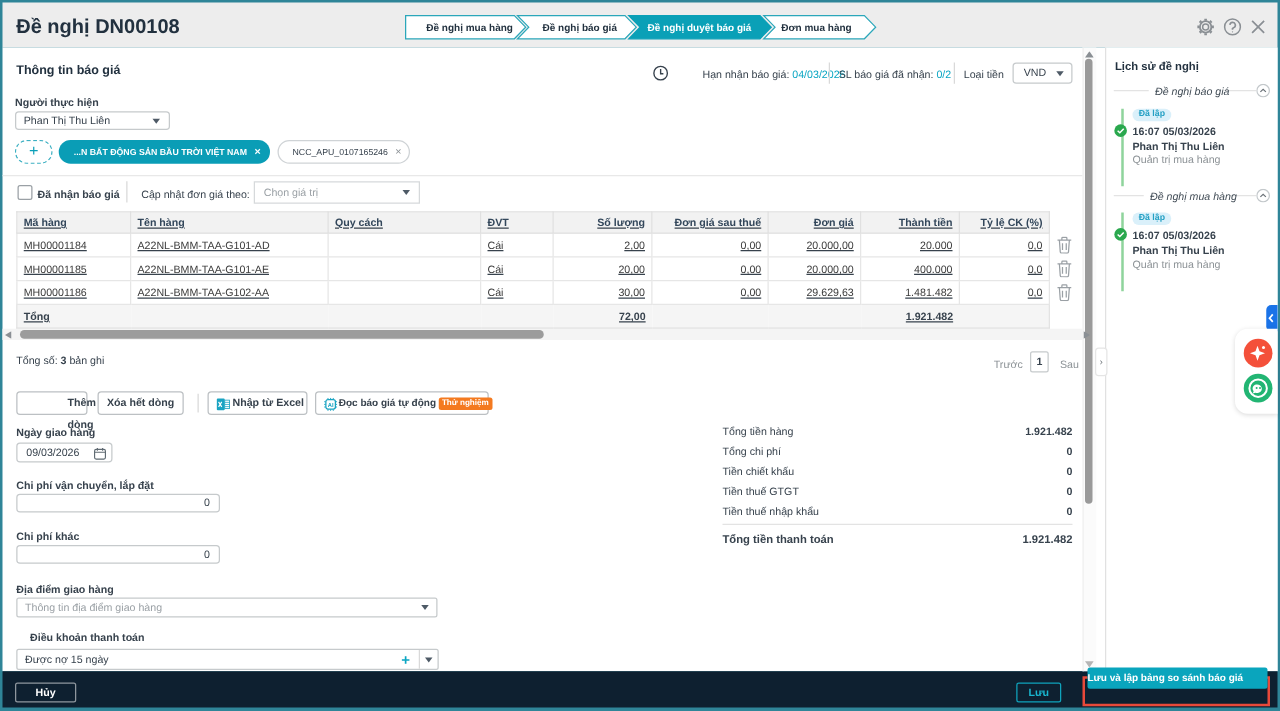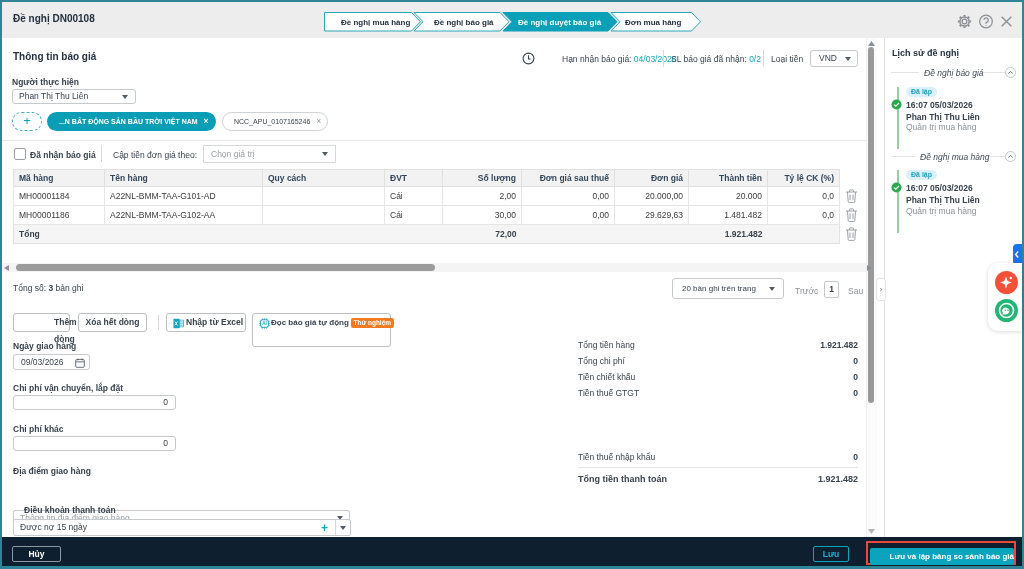--- a/index.html
+++ b/index.html
@@ -13,21 +13,21 @@
 .inp{position:absolute;border:1px solid #c6cacc;border-radius:3px;background:#fff;color:#37424d;}
 .caret{display:inline-block;width:0;height:0;border-left:3.5px solid transparent;border-right:3.5px solid transparent;border-top:4.5px solid #4e5a66;}
 </style></head>
 <body>
 <div class="app">
   <div class="slab" style="left:2px;top:2px;width:1020px;height:36px;background:#ededed;"></div>
   <div class="slab" style="left:2px;top:38px;width:1020px;height:499px;background:#fff;"></div>
   <div class="slab" style="left:884px;top:38px;width:138px;height:499px;background:#fff;border-left:1px solid #e1e1e1;"></div>
   <div class="slab" style="left:2px;top:537px;width:1020px;height:29px;background:#0e2030;"></div>
 
-  <div class="abs b" style="left:13px;top:13px;font-size:10px;color:#22313f;">Đề nghị DN00108</div>
+  <div class="abs b" style="left:13px;top:13px;font-size:16px;color:#22313f;">Đề nghị DN00108</div>
   <svg class="abs" style="left:323px;top:12px" width="380" height="20" viewBox="0 0 380 20">
     <g font-family="Liberation Sans,sans-serif" font-size="8" font-weight="bold">
       <polygon points="1.5,0.5 88.5,0.5 97.5,9.75 88.5,19 1.5,19" fill="#fff" stroke="#2ba7ba"></polygon>
       <polygon points="91,0.5 177,0.5 186,9.75 177,19 91,19 100,9.75" fill="#fff" stroke="#2ba7ba"></polygon>
       <polygon points="180,0.5 285,0.5 294,9.75 285,19 180,19 189,9.75" fill="#0aa0b7" stroke="#0aa0b7"></polygon>
       <polygon points="288,0.5 368.5,0.5 377.5,9.75 368.5,19 288,19 297,9.75" fill="#fff" stroke="#2ba7ba"></polygon>
       <text x="18" y="12.5" fill="#22313f">Đề nghị mua hàng</text>
       <text x="111" y="12.5" fill="#22313f">Đề nghị báo giá</text>
       <text x="195" y="12.5" fill="#ffffff">Đề nghị duyệt báo giá</text>
       <text x="302" y="12.5" fill="#22313f">Đơn mua hàng</text>
@@ -68,24 +68,24 @@
 
   <div class="abs" style="left:12px;top:112px;width:30px;height:19px;border:1px dashed #3db0c2;border-radius:9.5px;color:#0a9fb8;text-align:center;line-height:16px;font-size:13px;">+</div>
   <div class="abs" style="left:47px;top:112px;width:169px;height:19px;background:#0a9db6;border-radius:9.5px;color:#fff;font-weight:bold;font-size:7px;line-height:19px;padding-left:12px;">...N BẤT ĐỘNG SẢN BẦU TRỜI VIỆT NAM<span style="font-size:8.5px;margin-left:6px;">×</span></div>
   <div class="abs" style="left:222px;top:112px;width:106px;height:19px;background:#fff;border:1px solid #cfd3d6;border-radius:9.5px;color:#37424d;font-size:7px;line-height:17px;padding-left:11px;">NCC_APU_0107165246<span class="gray" style="font-size:8.5px;margin-left:6px;">×</span></div>
 
   <div class="abs" style="left:2px;top:140px;width:866px;height:1px;background:#e8e8e8;"></div>
 
   <div class="abs" style="left:14px;top:148px;width:12px;height:12px;border:1px solid #9aa0a5;border-radius:2px;"></div>
   <div class="abs b" style="left:30px;top:150px;">Đã nhận báo giá</div>
   <div class="abs" style="left:101px;top:145px;width:1px;height:17px;background:#d9d9d9;"></div>
-  <div class="abs" style="left:113px;top:150px;">Cập tiền đơn giá theo:</div>
+  <div class="abs" style="left:113px;top:150px;">Cập nhật đơn giá theo:</div>
   <div class="inp" style="left:203px;top:145px;width:133px;height:18px;border-radius:0;border-color:#d6d9db;color:#9aa0a5;line-height:16px;padding-left:7px;">Chọn giá trị<span class="caret abs" style="right:7px;top:6px;"></span></div>
 
-  <table class="abs" style="left:13px;top:169px;border-collapse:collapse;table-layout:fixed;width:826px;font-size:8.5px;" cellspacing="0">
+  <table class="abs" style="left:13px;top:169px;border-collapse:collapse;table-layout:fixed;width:826px;font-size:8.5px;text-decoration:underline;" cellspacing="0">
     <tbody>
         <tr style="height:17px;background:#f2f2f2;">
       <th style="width:91px;" class="h l">Mã hàng</th>
           <th style="width:158px;" class="h l">Tên hàng</th>
           <th style="width:122px;" class="h l">Quy cách</th>
           <th style="width:58px;" class="h l">ĐVT</th>
           <th style="width:79px;" class="h r">Số lượng</th>
           <th style="width:93px;" class="h r">Đơn giá sau thuế</th>
           <th style="width:74px;" class="h r">Đơn giá</th>
           <th style="width:79px;" class="h r">Thành tiền</th>
@@ -96,20 +96,31 @@
           <td class="c">A22NL-BMM-TAA-G101-AD</td>
           <td class="c"></td>
           <td class="c">Cái</td>
           <td class="c r">2,00</td>
           <td class="c r">0,00</td>
           <td class="c r">20.000,00</td>
           <td class="c r">20.000</td>
           <td class="c r">0,0</td>
         </tr>
     <tr style="height:19px;">
+          <td class="c">MH00001185</td>
+          <td class="c">A22NL-BMM-TAA-G101-AE</td>
+          <td class="c"></td>
+          <td class="c">Cái</td>
+          <td class="c r">20,00</td>
+          <td class="c r">0,00</td>
+          <td class="c r">20.000,00</td>
+          <td class="c r">400.000</td>
+          <td class="c r">0,0</td>
+        </tr>
+    <tr style="height:19px;">
           <td class="c">MH00001186</td>
           <td class="c">A22NL-BMM-TAA-G102-AA</td>
           <td class="c"></td>
           <td class="c">Cái</td>
           <td class="c r">30,00</td>
           <td class="c r">0,00</td>
           <td class="c r">29.629,63</td>
           <td class="c r">1.481.482</td>
           <td class="c r">0,0</td>
         </tr>
@@ -147,67 +158,66 @@
   <div class="abs" style="left:2px;top:263px;width:866px;height:9px;background:#f4f4f4;"></div>
   <svg class="abs" style="left:4px;top:265px;" width="6" height="6">
       <polygon points="5,0 5,6 0,3" fill="#8a8f94"></polygon>
     </svg>
   <svg class="abs" style="left:866px;top:265px;z-index:3;" width="6" height="6">
       <polygon points="1,0 1,6 6,3" fill="#8a8f94"></polygon>
     </svg>
   <div class="abs" style="left:16px;top:264px;width:419px;height:7px;background:#9c9c9c;border-radius:3.5px;"></div>
 
   <div class="abs" style="left:13px;top:283px;">Tổng số: <span class="b">3</span> bản ghi</div>
-  <div class="inp" style="left:672px;top:278px;width:112px;height:21px;line-height:19px;padding-left:9px;font-size:8px;">20 bản ghi trên trang<span class="caret abs" style="right:8px;top:8px;"></span></div>
   <div class="abs gray" style="left:795px;top:286px;">Trước</div>
   <div class="inp b" style="left:824px;top:281px;width:15px;height:17px;line-height:15px;text-align:center;border-radius:2px;">1</div>
   <div class="abs gray" style="left:848px;top:286px;">Sau</div>
 
   <div class="abs b" style="left:13px;top:313px;width:57px;height:19px;border:1px solid #bcc0c3;border-radius:3px;text-align:center;line-height:17px;background:#fff;padding-left:40px;">Thêm dòng</div>
   <div class="abs b" style="left:78px;top:313px;width:69px;height:19px;border:1px solid #bcc0c3;border-radius:3px;text-align:center;line-height:17px;background:#fff;">Xóa hết dòng</div>
   <div class="abs" style="left:158px;top:315px;width:1px;height:15px;background:#d9d9d9;"></div>
   <div class="abs b" style="left:166px;top:313px;width:80px;height:19px;border:1px solid #bcc0c3;border-radius:3px;line-height:17px;padding-left:19px;background:#fff;">Nhập từ Excel
     <svg class="abs" style="left:6px;top:3.5px;" width="11" height="11" viewBox="0 0 13 13">
         <rect x="0.5" y="1" width="7.5" height="11" rx="1" fill="#19a3c2"></rect>
         <rect x="8" y="2.5" width="4.5" height="8" fill="#fff" stroke="#19a3c2" stroke-width="0.8"></rect>
         <path d="M8,4.6 h4.5 M8,6.6 h4.5 M8,8.6 h4.5" stroke="#19a3c2" stroke-width="0.7"></path>
         <path d="M2.2,4.2 l3,4.6 M5.2,4.2 l-3,4.6" stroke="#fff" stroke-width="1.1"></path>
       </svg>
   </div>
-  <div class="abs b" style="left:252px;top:313px;width:139px;height:34px;border:1px solid #bcc0c3;border-radius:3px;line-height:17px;padding-left:18px;background:#fff;font-size:8px;">Đọc báo giá tự động
+  <div class="abs b" style="left:252px;top:313px;width:139px;height:19px;border:1px solid #bcc0c3;border-radius:3px;line-height:17px;padding-left:18px;background:#fff;font-size:8px;">Đọc báo giá tự động
     <svg class="abs" style="left:6px;top:3.5px;" width="11" height="11" viewBox="0 0 13 13" fill="none" stroke="#19a3c2">
         <rect x="2" y="2" width="9" height="9" rx="2" stroke-width="1.2"></rect>
         <path d="M4,0.4 v1.4 M6.5,0.4 v1.4 M9,0.4 v1.4 M4,11.2 v1.4 M6.5,11.2 v1.4 M9,11.2 v1.4 M0.4,4 h1.4 M0.4,6.5 h1.4 M0.4,9 h1.4 M11.2,4 h1.4 M11.2,6.5 h1.4 M11.2,9 h1.4" stroke-width="0.9"></path>
         <text x="6.5" y="8.8" font-size="5.5" font-weight="bold" fill="#19a3c2" stroke="none" text-anchor="middle" font-family="Liberation Sans,sans-serif">AI</text>
       </svg>
     <span class="abs" style="left:98px;top:3.5px;background:#f47a20;color:#fff;font-size:6.5px;font-weight:bold;border-radius:2px;padding:1px 2.5px;line-height:8px;white-space:nowrap;">Thử nghiệm</span>
   </div>
 
   <div class="abs b" style="left:13px;top:341px;">Ngày giao hàng</div>
   <div class="inp" style="left:13px;top:354px;width:77px;height:16px;line-height:14px;padding-left:7px;">09/03/2026
     <svg class="abs" style="right:4px;top:2.5px;" width="10" height="10" viewBox="0 0 12 12" fill="none" stroke="#5f6a72" stroke-width="1.1">
         <rect x="0.8" y="1.8" width="10.4" height="9.4" rx="1.5"></rect>
         <path d="M0.8,4.6 h10.4 M3.5,0.5 v2.5 M8.5,0.5 v2.5"></path>
       </svg>
   </div>
   <div class="abs b" style="left:13px;top:383px;">Chi phí vận chuyển, lắp đặt</div>
   <div class="inp" style="left:13px;top:395px;width:163px;height:15px;line-height:13px;padding-right:7px;text-align:right;">0</div>
   <div class="abs b" style="left:13px;top:424px;">Chi phí khác</div>
   <div class="inp" style="left:13px;top:436px;width:163px;height:15px;line-height:13px;padding-right:7px;text-align:right;">0</div>
   <div class="abs b" style="left:13px;top:466px;">Địa điểm giao hàng</div>
-  <div class="inp" style="left:13px;top:478px;width:337px;height:16px;color:#9aa0a5;line-height:14px;padding-left:6px;border-radius:2px;margin-top:32px;">Thông tin địa điểm giao hàng<span class="caret abs" style="right:6px;top:5px;"></span></div>
+  <div class="inp" style="left:13px;top:478px;width:337px;height:16px;color:#9aa0a5;line-height:14px;padding-left:6px;border-radius:2px;">Thông tin địa điểm giao hàng<span class="caret abs" style="right:6px;top:5px;"></span></div>
   <div class="abs b" style="left:24px;top:505px;">Điều khoản thanh toán</div>
   <div class="inp" style="left:13px;top:519px;width:338px;height:17px;line-height:15px;padding-left:6px;border-radius:2px;">Được nợ 15 ngày<span class="abs teal" style="right:22px;top:1px;font-size:12px;font-weight:bold;">+</span><span class="abs" style="right:14px;top:0px;width:1px;height:15px;background:#d9d9d9;"></span><span class="caret abs" style="right:4px;top:6px;"></span></div>
 
   <div class="abs" style="left:578px;top:337px;width:280px;">
     <div style="height:16px;position:relative;line-height:16px;">Tổng tiền hàng<span class="abs b" style="right:0;top:0;line-height:16px;">1.921.482</span></div>
     <div style="height:16px;position:relative;line-height:16px;">Tổng chi phí<span class="abs b" style="right:0;top:0;line-height:16px;">0</span></div>
     <div style="height:16px;position:relative;line-height:16px;">Tiền chiết khấu<span class="abs b" style="right:0;top:0;line-height:16px;">0</span></div>
     <div style="height:16px;position:relative;line-height:16px;">Tiền thuế GTGT<span class="abs b" style="right:0;top:0;line-height:16px;">0</span></div>
-    <div style="height:16px;position:relative;line-height:16px;margin-top:48px;">Tiền thuế nhập khẩu<span class="abs b" style="right:0;top:0;line-height:16px;">0</span></div>
+    <div style="height:16px;position:relative;line-height:16px;">Tiền thuế nhập khẩu<span class="abs b" style="right:0;top:0;line-height:16px;">0</span></div>
     <div style="height:3px;border-bottom:1px solid #e3e3e3;"></div>
     <div class="b" style="height:22px;position:relative;line-height:22px;font-size:9px;">Tổng tiền thanh toán<span class="abs" style="right:0;top:0;line-height:22px;">1.921.482</span></div>
   </div>
 
   <div class="abs" style="left:866px;top:38px;width:11px;height:499px;background:#fbfbfb;border-left:1px solid #efefef;"></div>
   <svg class="abs" style="left:868px;top:41px;" width="7" height="6">
       <polygon points="3.5,0 7,5 0,5" fill="#8a8f94"></polygon>
     </svg>
   <div class="abs" style="left:868px;top:47px;width:6px;height:356px;background:#9a9a9a;border-radius:3px;"></div>
   <svg class="abs" style="left:868px;top:528px;" width="7" height="6">
@@ -265,14 +275,14 @@
         <circle cx="11.5" cy="11.5" r="7" stroke-width="1.6"></circle>
         <path d="M8.2,9.4 a3.8,3.4 0 1 1 1.2,5.8 l-2.2,0.6 l0.7,-1.9 a3.4,3.4 0 0 1 0.3,-4.5" fill="#fff" stroke="none"></path>
         <circle cx="10.3" cy="11.3" r="0.8" fill="#22b573" stroke="none"></circle>
         <circle cx="13" cy="11.3" r="0.8" fill="#22b573" stroke="none"></circle>
       </svg>
   </div>
 
   <div class="abs b" style="left:12px;top:546px;width:49px;height:16px;border:1px solid #8f979e;border-radius:2px;color:#fff;text-align:center;line-height:14px;">Hủy</div>
   <div class="abs b" style="left:813px;top:546px;width:36px;height:16px;border:1px solid #0fa3bc;border-radius:2px;color:#19b6cf;text-align:center;line-height:14px;">Lưu</div>
   <div class="abs" style="left:866px;top:541px;width:150px;height:24px;border:2.5px solid #e8493a;"></div>
-  <div class="abs b" style="left:870px;top:548px;width:144px;height:17px;background:#0aa5bd;border-radius:2px;color:#fff;text-align:right;line-height:17px;font-size:8px;">Lưu và lập bảng so sánh báo giá</div>
+  <div class="abs b" style="left:870px;top:534px;width:144px;height:17px;background:#0aa5bd;border-radius:2px;color:#fff;text-align:left;line-height:17px;font-size:8px;">Lưu và lập bảng so sánh báo giá</div>
 </div>
 
 </body></html>

